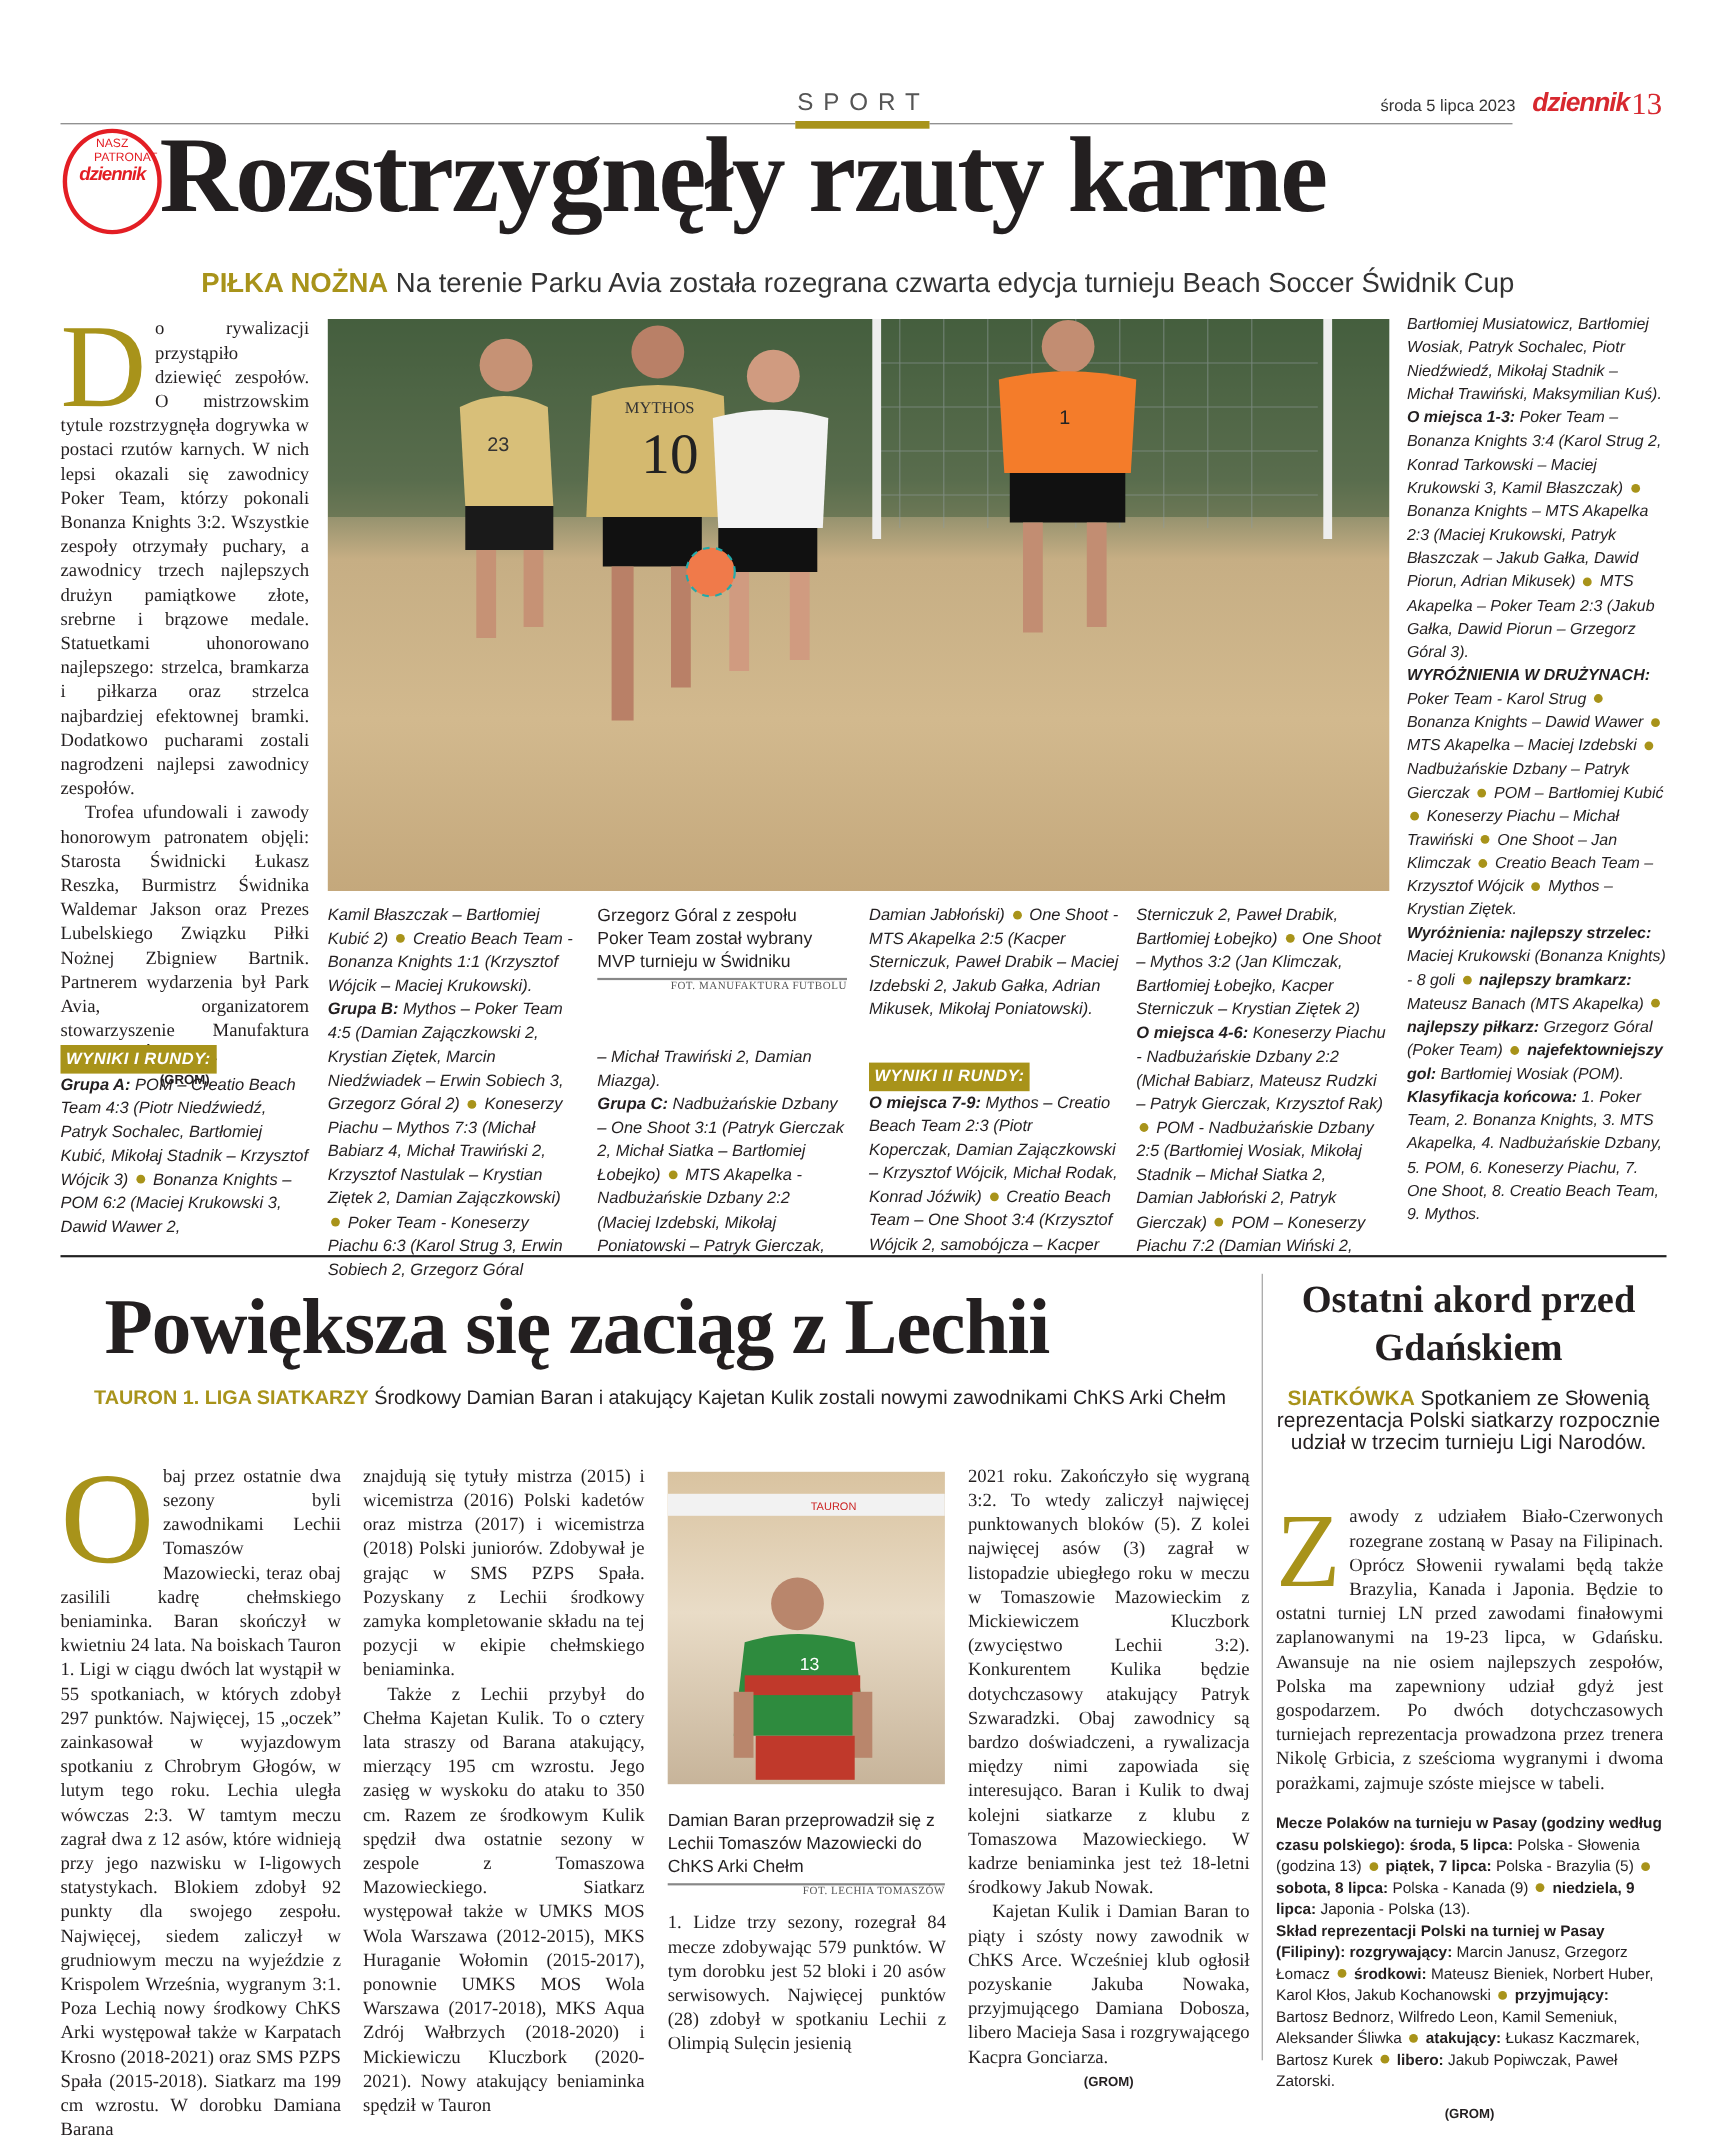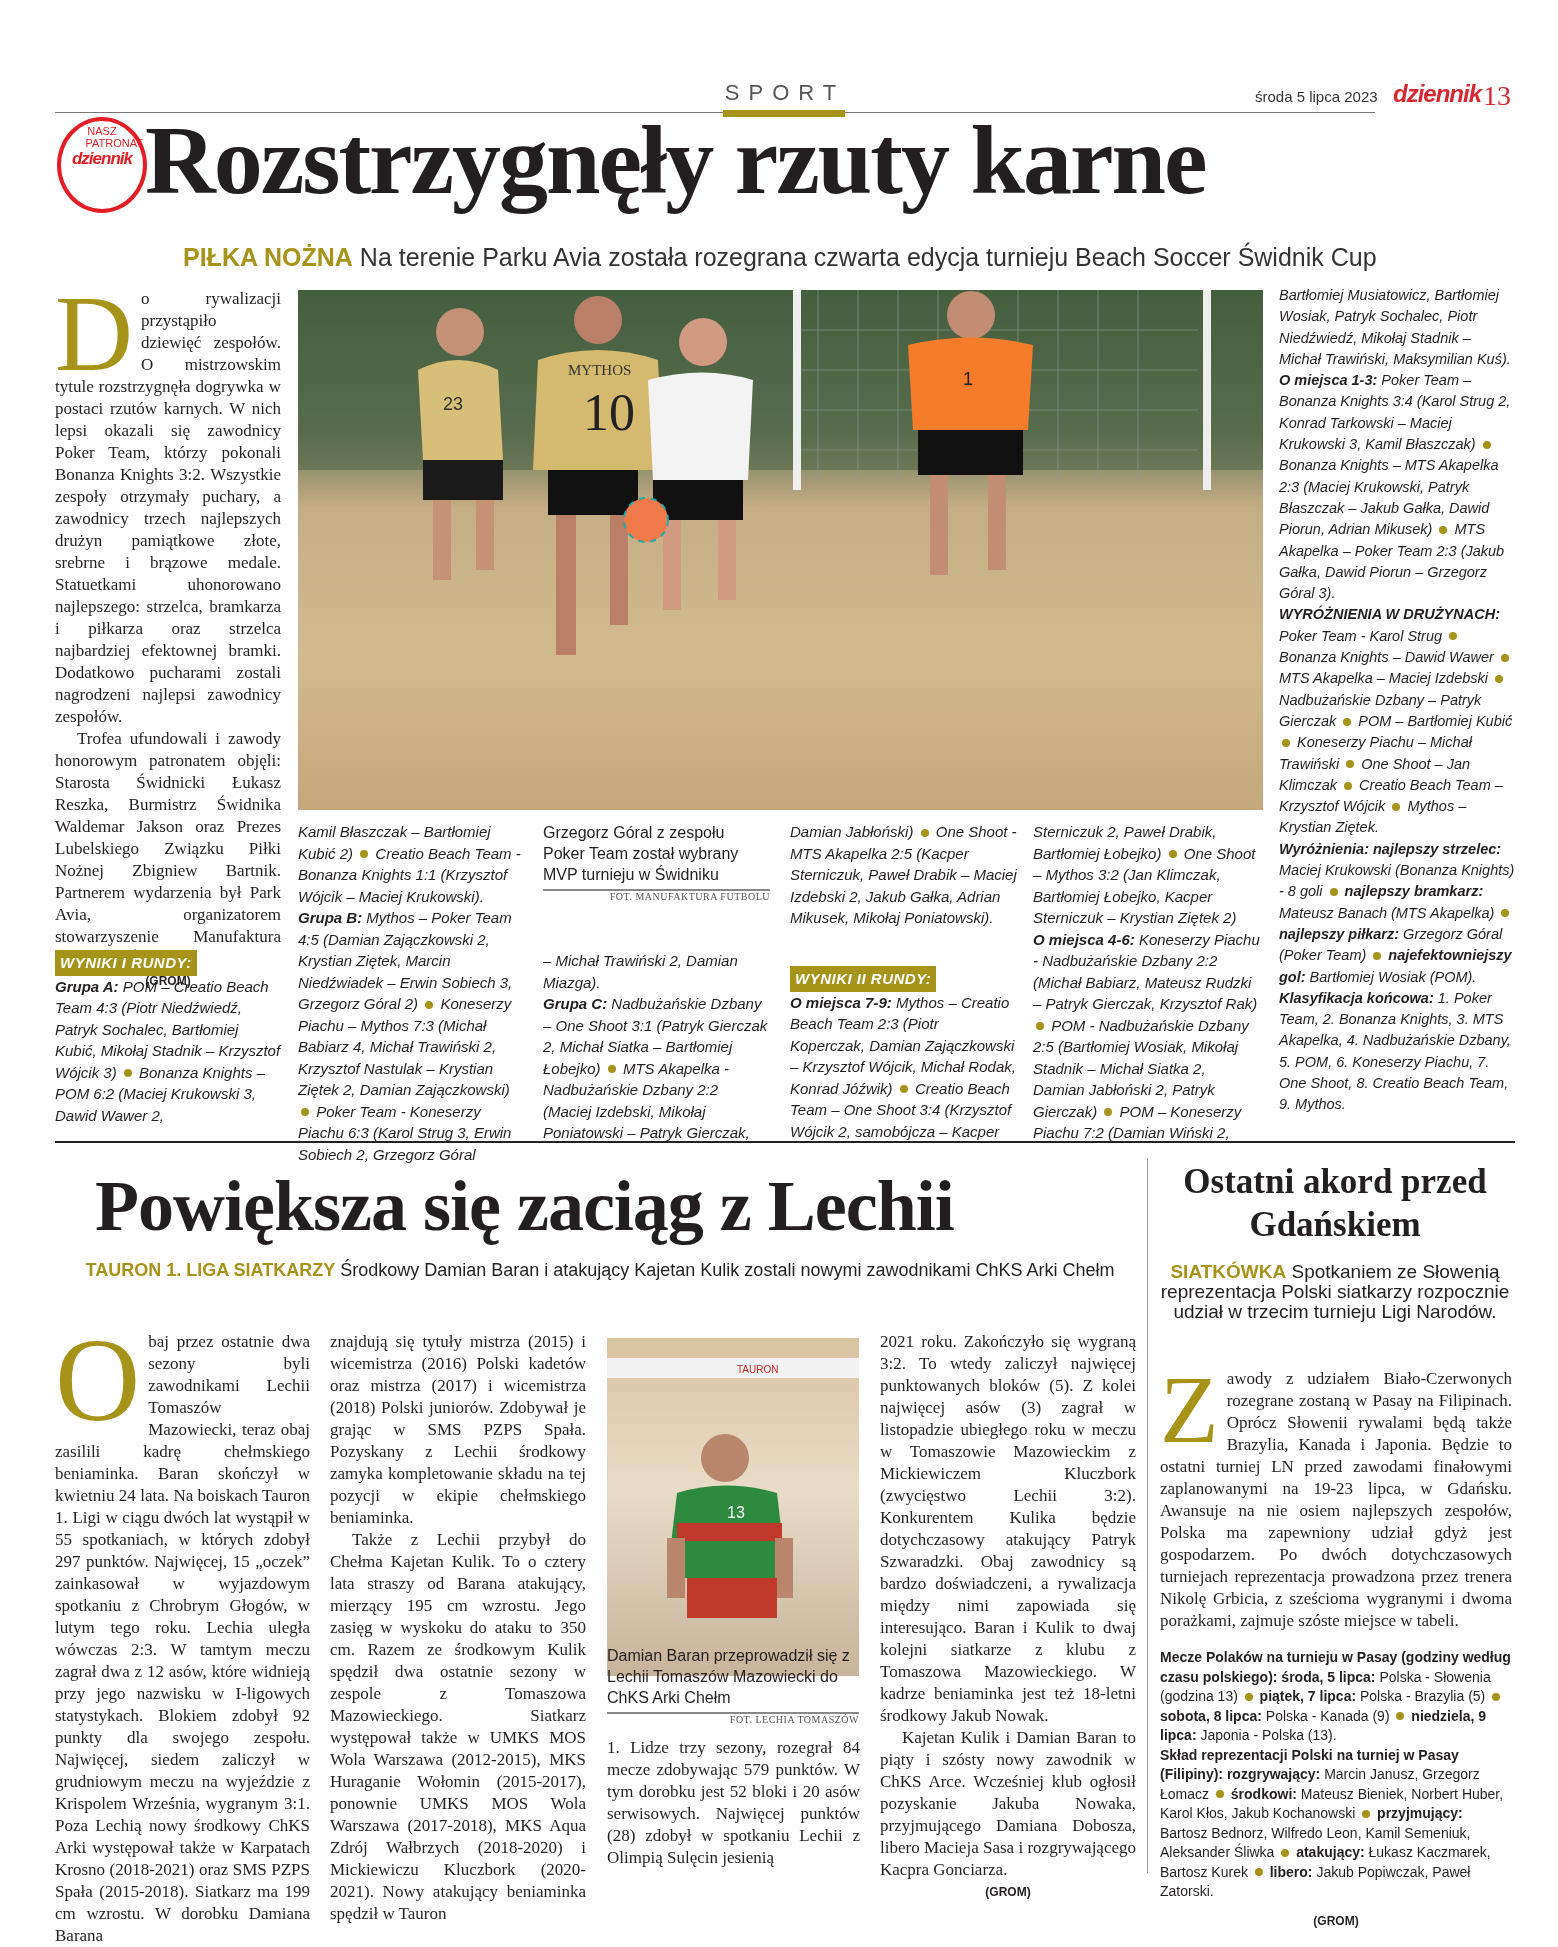--- a/index.html
+++ b/index.html
@@ -157,21 +157,21 @@
 <div class="abs body-text" style="left:55px;top:1331px;width:255px;">
   <span class="dropcap" style="font-size:118px;line-height:92px;">O</span>
   <p>baj przez ostatnie dwa sezony byli zawodnikami Lechii Tomaszów Mazowiecki, teraz obaj zasilili kadrę chełmskiego beniaminka. Baran skończył w kwietniu 24 lata. Na boiskach Tauron 1. Ligi w ciągu dwóch lat wystąpił w 55 spotkaniach, w których zdobył 297 punktów. Najwięcej, 15 „oczek” zainkasował w wyjazdowym spotkaniu z Chrobrym Głogów, w lutym tego roku. Lechia uległa wówczas 2:3. W tamtym meczu zagrał dwa z 12 asów, które widnieją przy jego nazwisku w I-ligowych statystykach. Blokiem zdobył 92 punkty dla swojego zespołu. Najwięcej, siedem zaliczył w grudniowym meczu na wyjeździe z Krispolem Września, wygranym 3:1. Poza Lechią nowy środkowy ChKS Arki występował także w Karpatach Krosno (2018-2021) oraz SMS PZPS Spała (2015-2018). Siatkarz ma 199 cm wzrostu. W dorobku Damiana Barana</p>
 </div>
 
 <div class="abs body-text" style="left:330px;top:1331px;width:256px;">
   <p>znajdują się tytuły mistrza (2015) i wicemistrza (2016) Polski kadetów oraz mistrza (2017) i wicemistrza (2018) Polski juniorów. Zdobywał je grając w SMS PZPS Spała. Pozyskany z Lechii środkowy zamyka kompletowanie składu na tej pozycji w ekipie chełmskiego beniaminka.</p>
   <p>Także z Lechii przybył do Chełma Kajetan Kulik. To o cztery lata straszy od Barana atakujący, mierzący 195 cm wzrostu. Jego zasięg w wyskoku do ataku to 350 cm. Razem ze środkowym Kulik spędził dwa ostatnie sezony w zespole z Tomaszowa Mazowieckiego. Siatkarz występował także w UMKS MOS Wola Warszawa (2012-2015), MKS Huraganie Wołomin (2015-2017), ponownie UMKS MOS Wola Warszawa (2017-2018), MKS Aqua Zdrój Wałbrzych (2018-2020) i Mickiewiczu Kluczbork (2020-2021). Nowy atakujący beniaminka spędził w Tauron</p>
 </div>
 
-<div class="abs photo" style="left:607px;top:1338px;width:252px;height:338px;background:linear-gradient(180deg,#d9c3a0 0%,#e9dcc7 45%,#c7b49a 100%);">
+<div class="abs photo" style="left:607px;top:1338px;width:252px;height:284px;background:linear-gradient(180deg,#d9c3a0 0%,#e9dcc7 45%,#c7b49a 100%);">
   <svg width="252" height="302" viewBox="0 0 252 302">
     <rect x="0" y="20" width="252" height="20" fill="#f2f2f2"></rect>
     <text x="130" y="35" font-size="10" fill="#c22" font-family="Liberation Sans, sans-serif">TAURON</text>
     <circle cx="118" cy="120" r="24" fill="#b9866c"></circle>
     <path d="M70 155 Q118 140 170 155 L180 240 L60 240 Z" fill="#2e8b3e"></path>
     <rect x="70" y="185" width="105" height="18" fill="#c0392b"></rect>
     <text x="120" y="180" font-size="16" fill="#fff" font-family="Liberation Sans, sans-serif">13</text>
     <rect x="60" y="200" width="18" height="60" fill="#b9866c"></rect>
       <rect x="168" y="200" width="18" height="60" fill="#b9866c"></rect>
     <rect x="80" y="240" width="90" height="40" fill="#c0392b"></rect>

